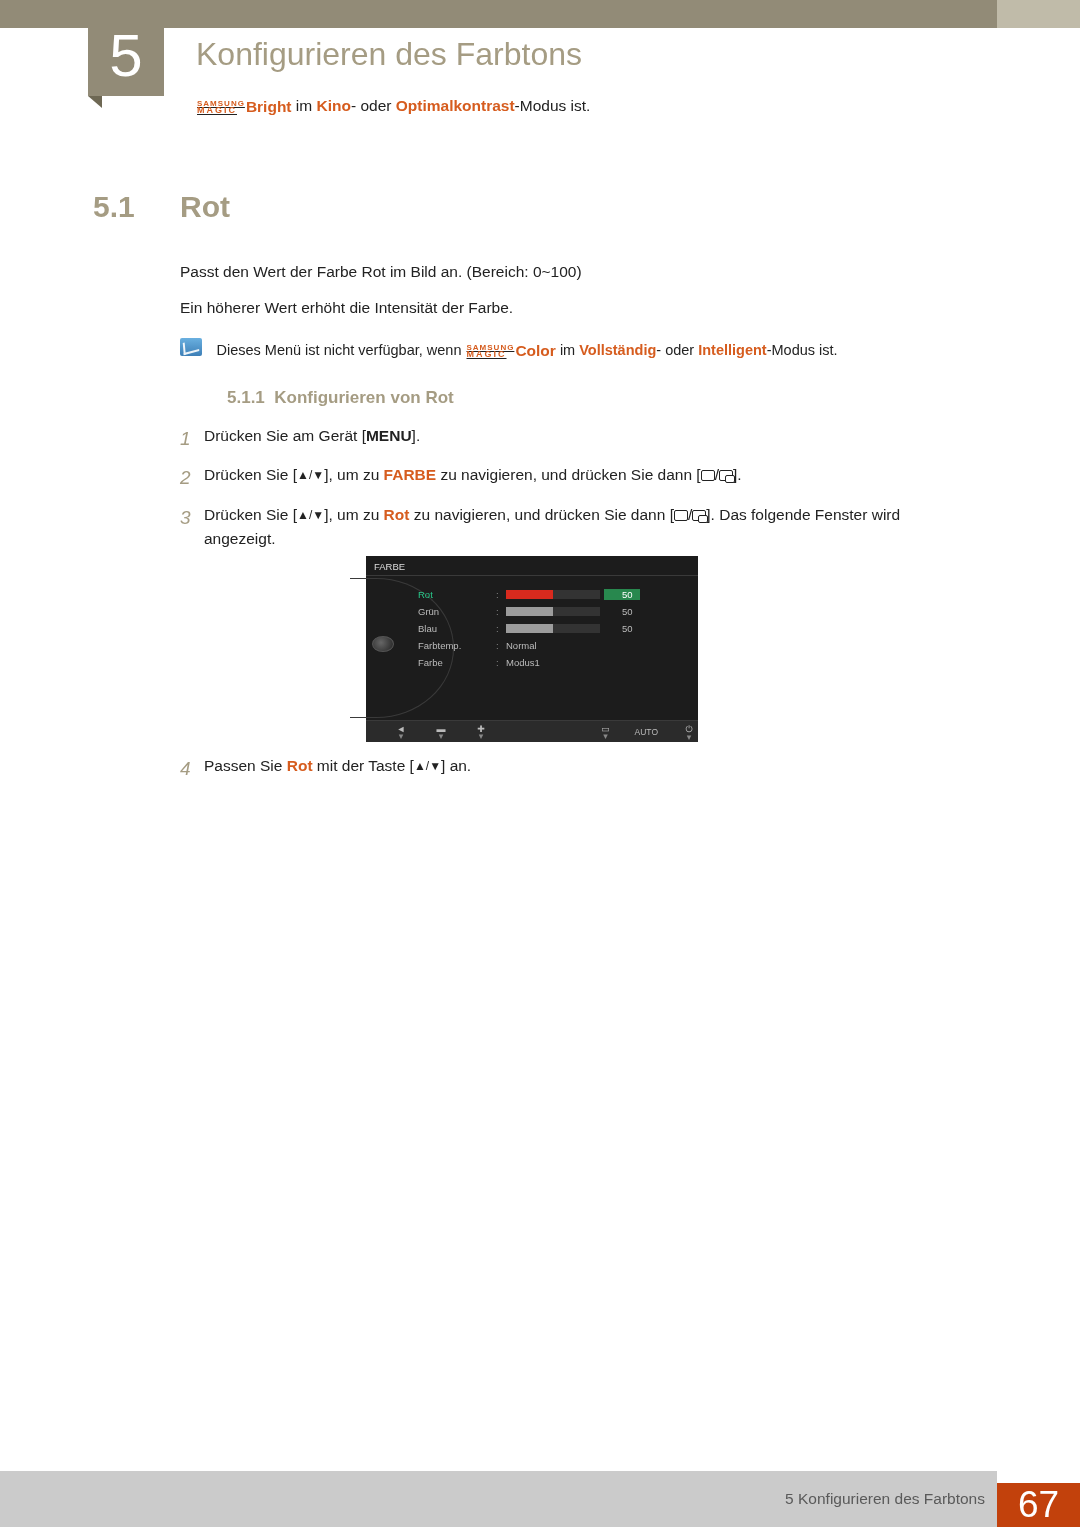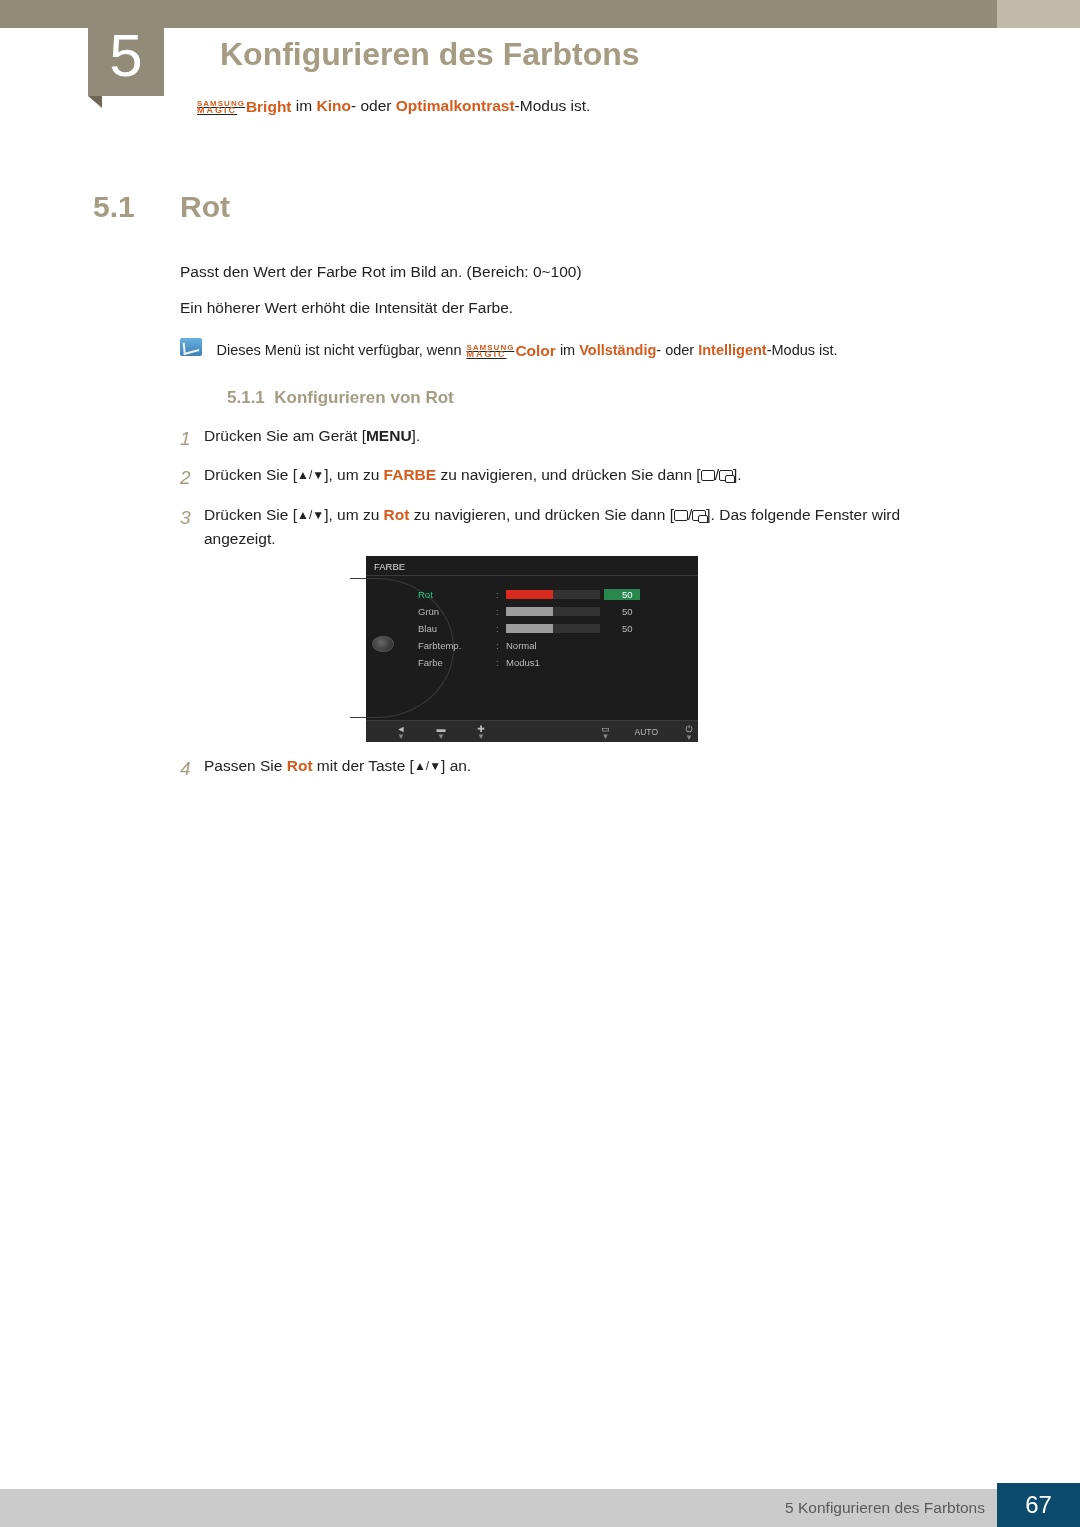--- a/index.html
+++ b/index.html
@@ -41,23 +41,22 @@
     left: 88px;
     top: 96px;
     width: 0; height: 0;
     border-top: 12px solid #6e6854;
     border-left: 14px solid transparent;
   }
   .chapter-title {
     position: absolute;
     left: 196px; top: 36px;
     font-size: 32px;
-    font-weight: bold;
-    color: #a59c83;
-    margin-left: 24px;
+    font-weight: normal;
+    color: #a59c83;
   }
   .intro {
     position: absolute;
     left: 196px; top: 92px;
     width: 760px;
     font-size: 15.5px;
     line-height: 1.6;
   }
   .accent { color: #d65c1e; font-weight: bold; }
   .magic-logo {
@@ -202,32 +201,32 @@
   }
   .osd-bicon{ width:18px; text-align:center; margin-left:22px;}
   .osd-bicon.first{ margin-left:26px;}
   .osd-gap{ flex:1;}
   .osd-auto{ font-size:8.5px; margin-left:20px;}
   .osd-dot{ display:block; text-align:center; font-size:9px; color:#888; line-height:0.5;}
 
   .footer-band {
     position: absolute;
     left: 0; bottom: 0;
-    width: 997px; height: 38px;
+    width: 997px; height: 56px;
     background: #cbcbcb;
     display:flex; align-items:center; justify-content:flex-end;
     color:#5a5a5a; font-size:15.5px; padding-right:12px;
   }
   .footer-page{
     position:absolute; left:997px; bottom:0;
     width:83px; height:44px;
-    background:#0c4a6e;
+    background:#c2410c;
     color:#fff;
     display:flex; align-items:center; justify-content:center;
-    font-size:24px; font-weight:300;
+    font-size:37px; font-weight:300;
   }
 </style>
 </head>
 <body>
 
 <div class="top-band"></div>
 <div class="top-band-light"></div>
 
 <div class="chapter-box">
   <span>5</span>

